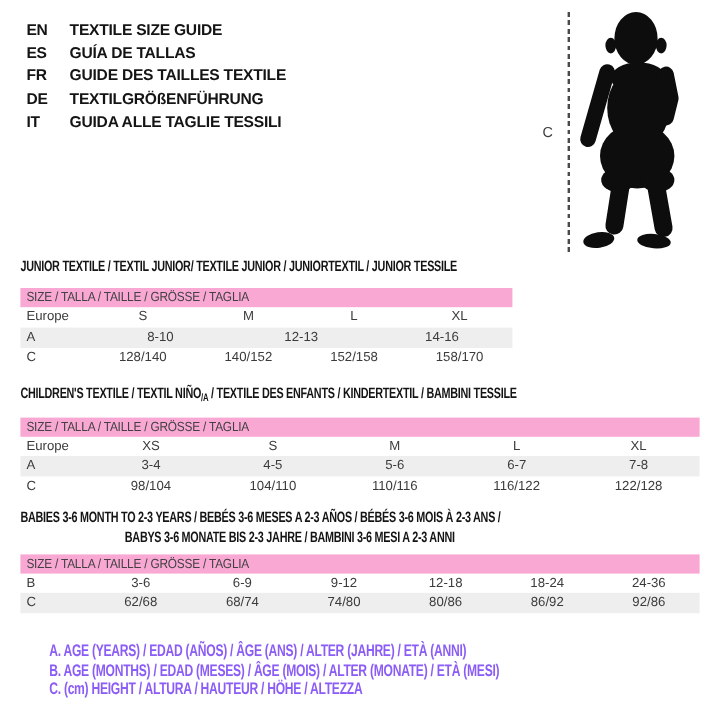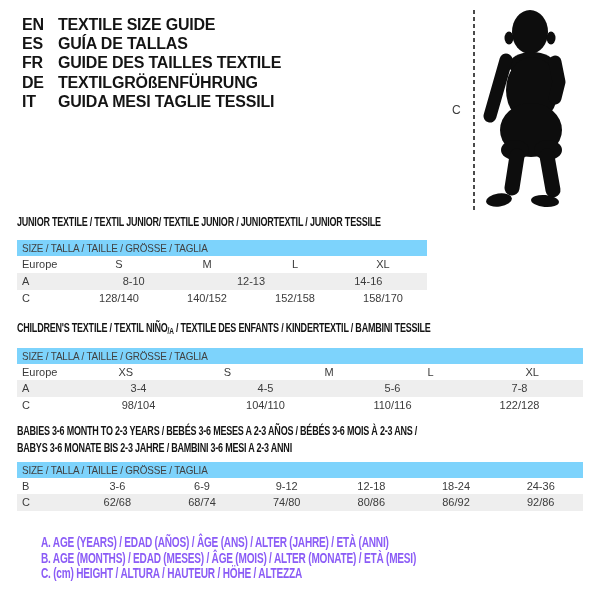--- a/index.html
+++ b/index.html
@@ -8,41 +8,41 @@
     background: #ffffff;
     font-family: "Liberation Sans", "DejaVu Sans", sans-serif;
     color: #3b3b3b;
     position: relative;
     overflow: hidden;
   }
   .canvas { position: absolute; inset: 0; }
 
   
   .lang-block { position: absolute; left: 22px; top: 15px; }
-  .lang-row { display: flex; line-height: 19.2px; font-size: 16px; font-weight: bold; color: #141414; letter-spacing: -0.2px; }
+  .lang-row { display: flex; line-height: 19.2px; font-size: 13px; font-weight: bold; color: #141414; letter-spacing: -0.2px; }
   .lang-code { width: 36px; }
   .lang-title { white-space: nowrap; text-align: right; }
 
   
   .figure { position: absolute; left: 0; top: 0; width: 600px; height: 215px; }
   .dash-line {
     position: absolute; left: 473px; top: 10px; width: 2px; height: 202px;
     background: repeating-linear-gradient(to bottom, #4a4a4a 0 4px, transparent 4px 7px);
   }
   .c-label { position: absolute; left: 452px; top: 103px; font-size: 12px; color: #3b3b3b; }
   .baby { position: absolute; left: 479px; top: 8px; }
 
   
-  .sec-heading { position: absolute; left: 17px; margin: 0; font-size: 12.5px; font-weight: bold; color: #141414; line-height: 16.5px; }
+  .sec-heading { position: absolute; left: 17px; margin: 0; font-size: 12.5px; font-weight: bold; color: #141414; line-height: 16.5px; text-align: center; }
   .cond { display: inline-block; transform: scaleX(0.72); transform-origin: 0 50%; white-space: nowrap; letter-spacing: -0.3px; }
   .sub { font-size: 9px; vertical-align: -2px; }
 
   
   .size-table { position: absolute; left: 17px; font-size: 11px; color: #3b3b3b; }
-  .size-bar { height: 16px; line-height: 16px; background: #7dd3fc; color: #414141; padding-left: 5px; overflow: hidden; }
+  .size-bar { height: 16px; line-height: 16px; background: #f9a8d4; color: #414141; padding-left: 5px; overflow: hidden; }
   .size-bar .bar-text { display: inline-block; transform: scaleX(0.9); transform-origin: 0 50%; white-space: nowrap; letter-spacing: -0.2px; }
   .trow { display: flex; }
   .t1 .trow { height: 17px; line-height: 17px; }
   .t2 .trow, .t3 .trow { height: 16.4px; line-height: 16.4px; }
   .trow.shaded { background: #eeeeee; }
   .tlabel { width: 53px; padding-left: 5px; flex: none; }
   .tcell { flex: 1 1 0; text-align: center; }
 
   
   .footnotes { position: absolute; left: 17px; top: 535px; font-size: 14px; font-weight: bold; color: #8b5cf6; margin-left: 24px; }
@@ -65,21 +65,21 @@
     <div class="lang-row">
       <span class="lang-code">FR</span>
       <span class="lang-title">GUIDE DES TAILLES TEXTILE</span>
     </div>
     <div class="lang-row">
       <span class="lang-code">DE</span>
       <span class="lang-title">TEXTILGRÖßENFÜHRUNG</span>
     </div>
     <div class="lang-row">
       <span class="lang-code">IT</span>
-      <span class="lang-title">GUIDA MESI TAGLIE TESSILI</span>
+      <span class="lang-title">GUIDA ALLE TAGLIE TESSILI</span>
     </div>
   </div>
 
   <div class="figure">
     <span class="c-label">C</span>
     <div class="dash-line"></div>
     <svg class="baby" width="116" height="204" viewBox="0 0 116 204" fill="#0d0d0d" stroke="none">
 
       <ellipse cx="51" cy="24" rx="18" ry="22"></ellipse>
       <ellipse cx="30" cy="30" rx="4.5" ry="6.5"></ellipse>
@@ -145,27 +145,29 @@
       <span class="tcell">S</span>
       <span class="tcell">M</span>
       <span class="tcell">L</span>
       <span class="tcell">XL</span>
     </div>
     <div class="trow shaded">
       <span class="tlabel">A</span>
       <span class="tcell">3-4</span>
       <span class="tcell">4-5</span>
       <span class="tcell">5-6</span>
+      <span class="tcell">6-7</span>
       <span class="tcell">7-8</span>
     </div>
     <div class="trow">
       <span class="tlabel">C</span>
       <span class="tcell">98/104</span>
       <span class="tcell">104/110</span>
       <span class="tcell">110/116</span>
+      <span class="tcell">116/122</span>
       <span class="tcell">122/128</span>
     </div>
   </div>
 
   <h2 class="sec-heading" style="top:423px;text-decoration:underline;">
     <div class="heading-line"><span class="cond">BABIES 3-6 MONTH TO 2-3 YEARS / BEBÉS 3-6 MESES A 2-3 AÑOS / BÉBÉS 3-6 MOIS À 2-3 ANS /</span></div>
     <div class="heading-line"><span class="cond">BABYS 3-6 MONATE BIS 2-3 JAHRE / BAMBINI 3-6 MESI A 2-3 ANNI</span></div>
   </h2>
   <div class="size-table t3" style="top:462px; width:566px;">
     <div class="size-bar">

